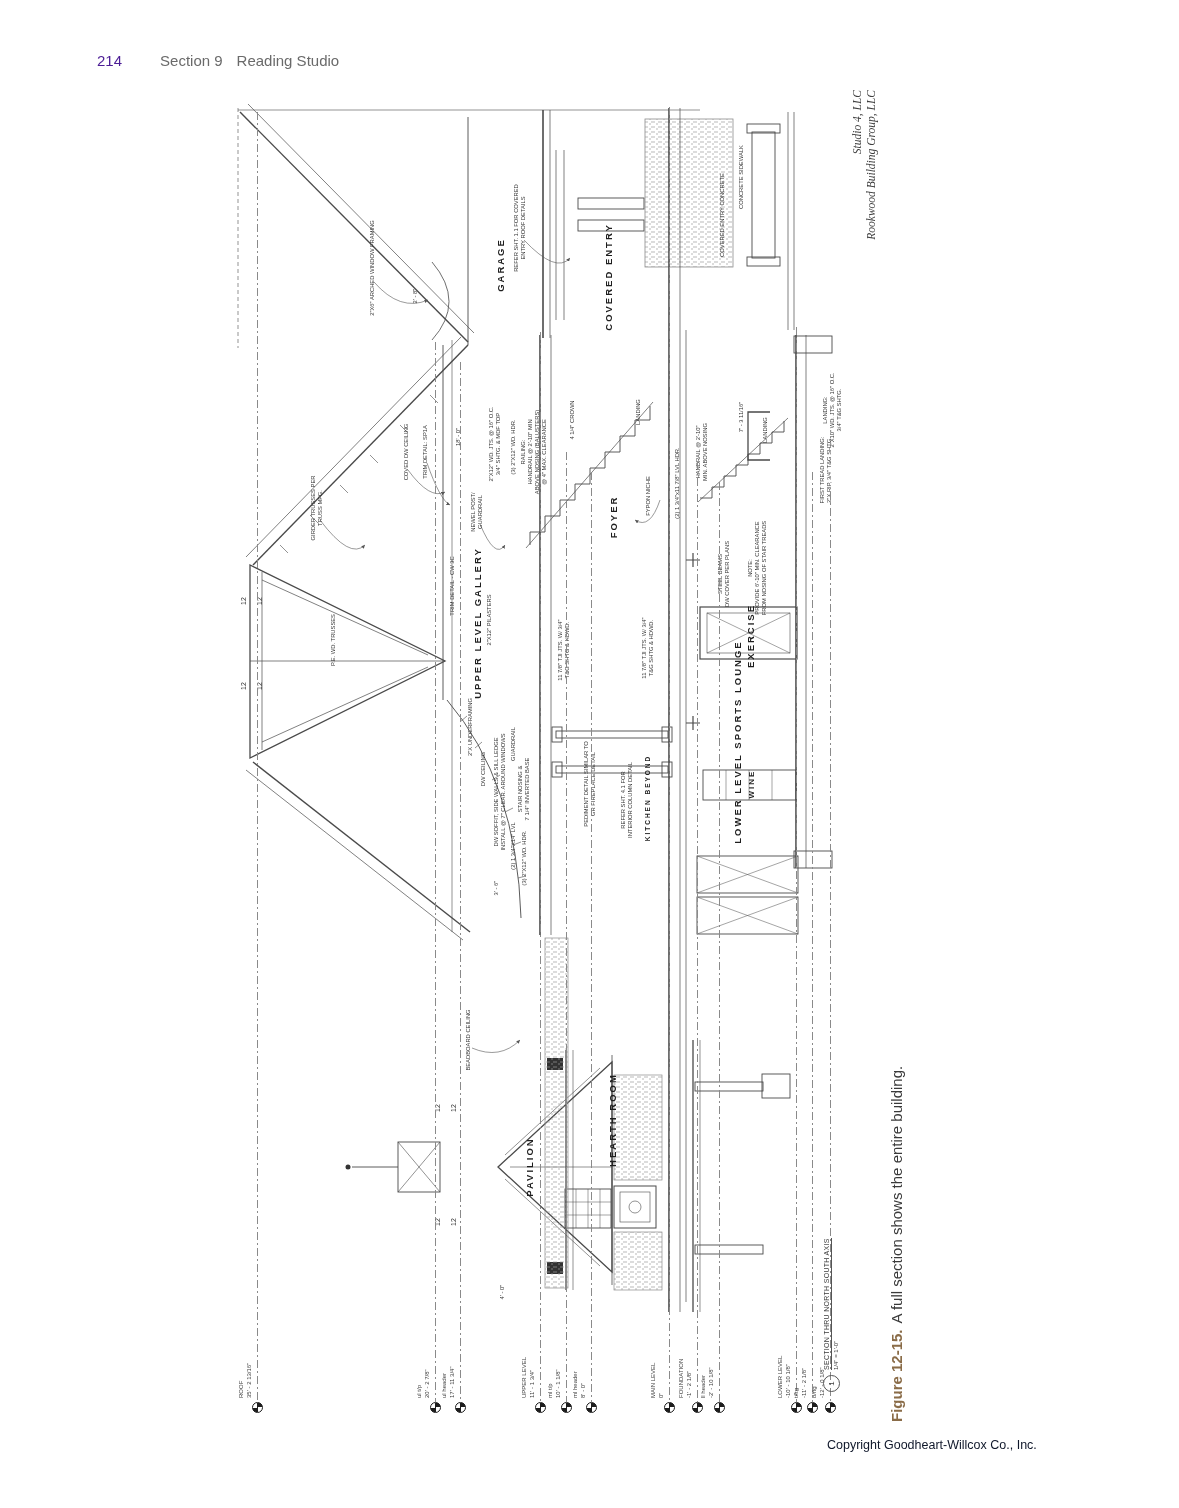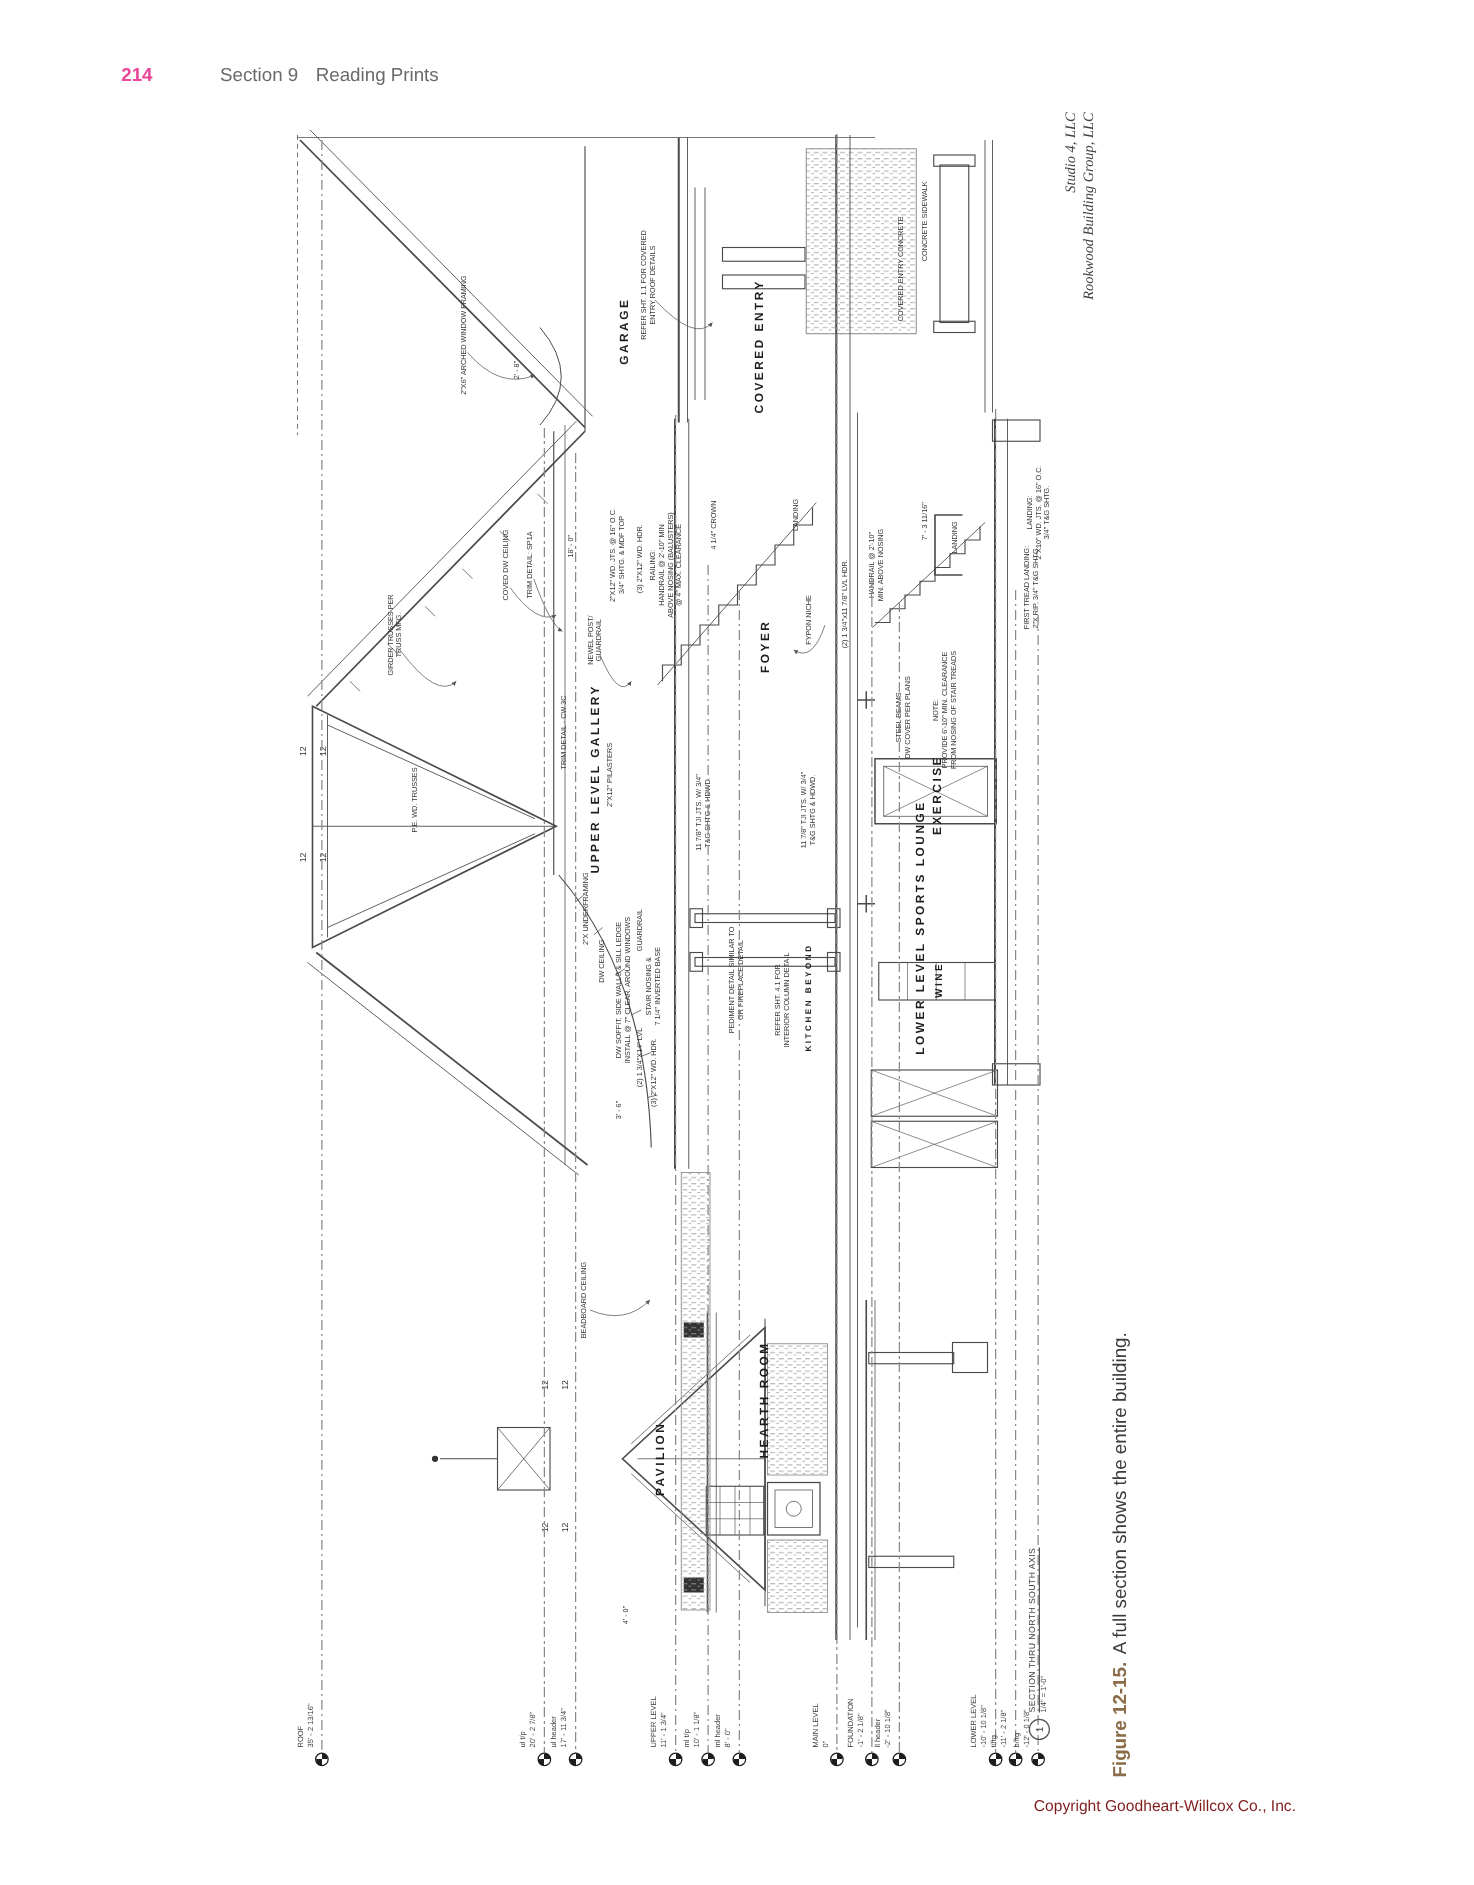--- a/index.html
+++ b/index.html
@@ -1,21 +1,21 @@
 <!DOCTYPE html>
 <html><head>
 <meta charset="utf-8">
 <style>
   html,body{margin:0;padding:0;}
   body{width:1179px;height:1508px;position:relative;background:#ffffff;
        font-family:"Liberation Sans",sans-serif;overflow:hidden;}
   .page-header{position:absolute;top:52px;left:97px;font-size:15px;color:#6a6a6a;}
-  .page-num{font-weight:bold;color:#ec4899;margin-right:54px;}
+  .page-num{font-weight:normal;color:#4c1d95;margin-right:38px;}
   .chapter{margin-left:14px;}
-  .copyright{position:absolute;left:827px;top:1438px;font-size:12.5px;color:#7f1d1d;}
+  .copyright{position:absolute;left:827px;top:1438px;font-size:12.5px;color:#0f172a;}
 
   
   .rotL{transform:rotate(-90deg);transform-origin:left bottom;position:absolute;}
   .credits{left:880px;top:270px;width:210px;height:30px;text-align:right;
            font-family:"Liberation Serif",serif;font-style:italic;font-size:11.5px;
            color:#3f3f3f;line-height:14px;white-space:nowrap;}
   .caption{left:912px;top:1398px;width:430px;height:24px;font-size:15px;color:#3a3a3a;white-space:nowrap;}
   .cap-label{font-weight:bold;margin-right:6px;}
 
   .sec-title{left:843px;top:1368px;width:200px;height:24px;display:flex;align-items:center;gap:5px;}
@@ -39,21 +39,21 @@
      background:conic-gradient(#1d1d1d 0 90deg,#fff 90deg 180deg,#1d1d1d 180deg 270deg,#fff 270deg 360deg);}
   .elev-label{position:absolute;left:-4px;top:1383px;width:112px;height:15px;
      transform:rotate(-90deg);transform-origin:left bottom;
      font-size:6px;line-height:7.5px;color:#3c3c3c;white-space:nowrap;}
   svg{position:absolute;left:0;top:0;pointer-events:none;}
 </style>
 </head>
 <body>
 
 <div class="page-header">
-  <span class="page-num">214</span><span>Section 9</span><span class="chapter">Reading Prints</span>
+  <span class="page-num">214</span><span>Section 9</span><span class="chapter">Reading Studio</span>
 </div>
 
 <svg width="1179" height="1508" viewBox="0 0 1179 1508">
   <defs>
     <pattern id="stone" width="7" height="5" patternUnits="userSpaceOnUse">
       <path d="M0,2 h4 M5,4 h2" stroke="#9a9a9a" stroke-width="0.7" fill="none"></path>
     </pattern>
     <marker id="arr" markerWidth="7" markerHeight="6" refX="6" refY="3" orient="auto">
       <path d="M0,0 L6,3 L0,6 z" fill="#555"></path>
     </marker>

